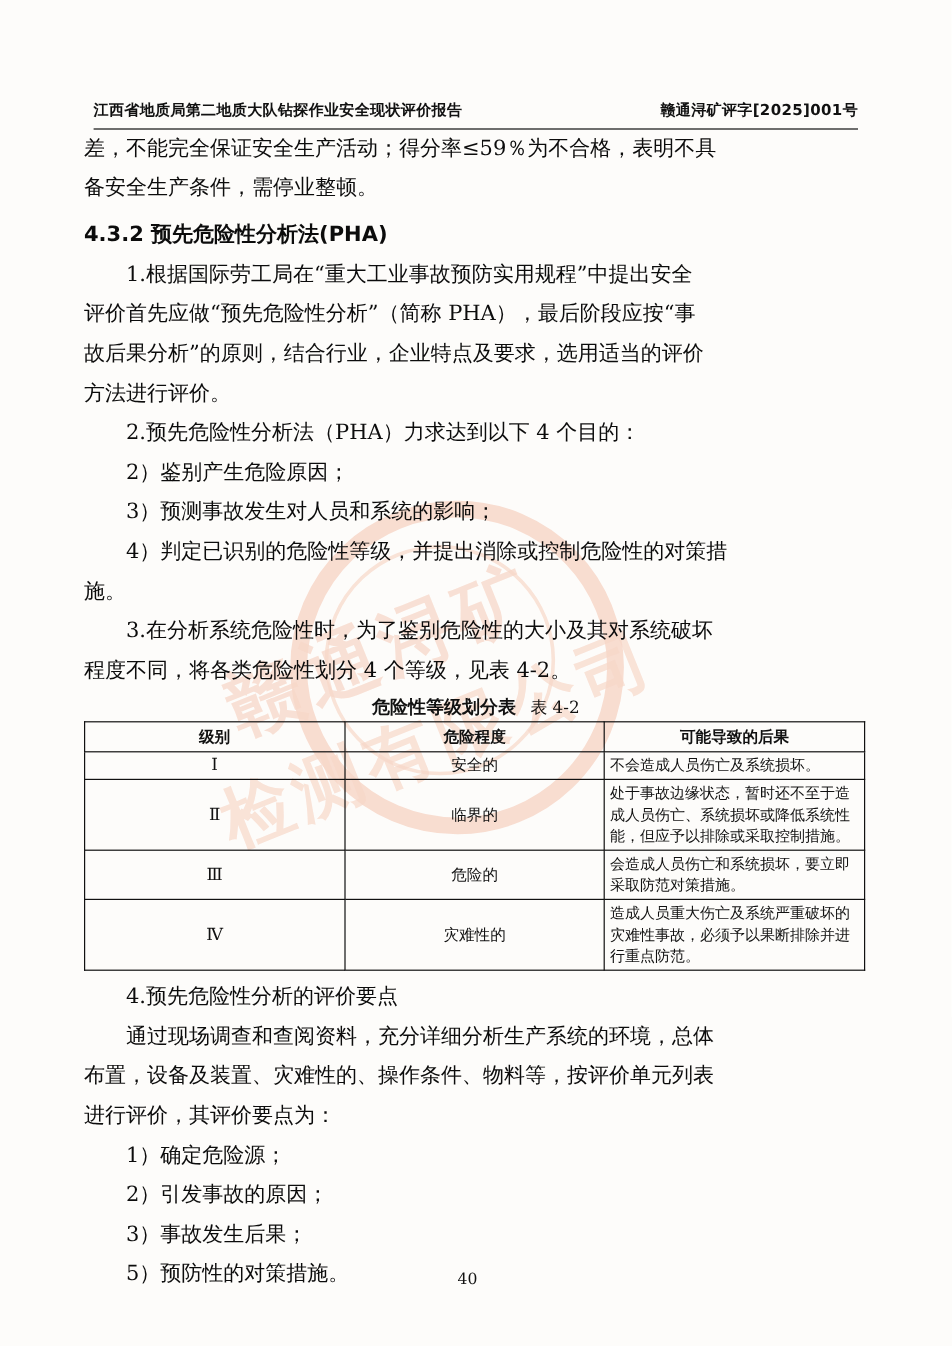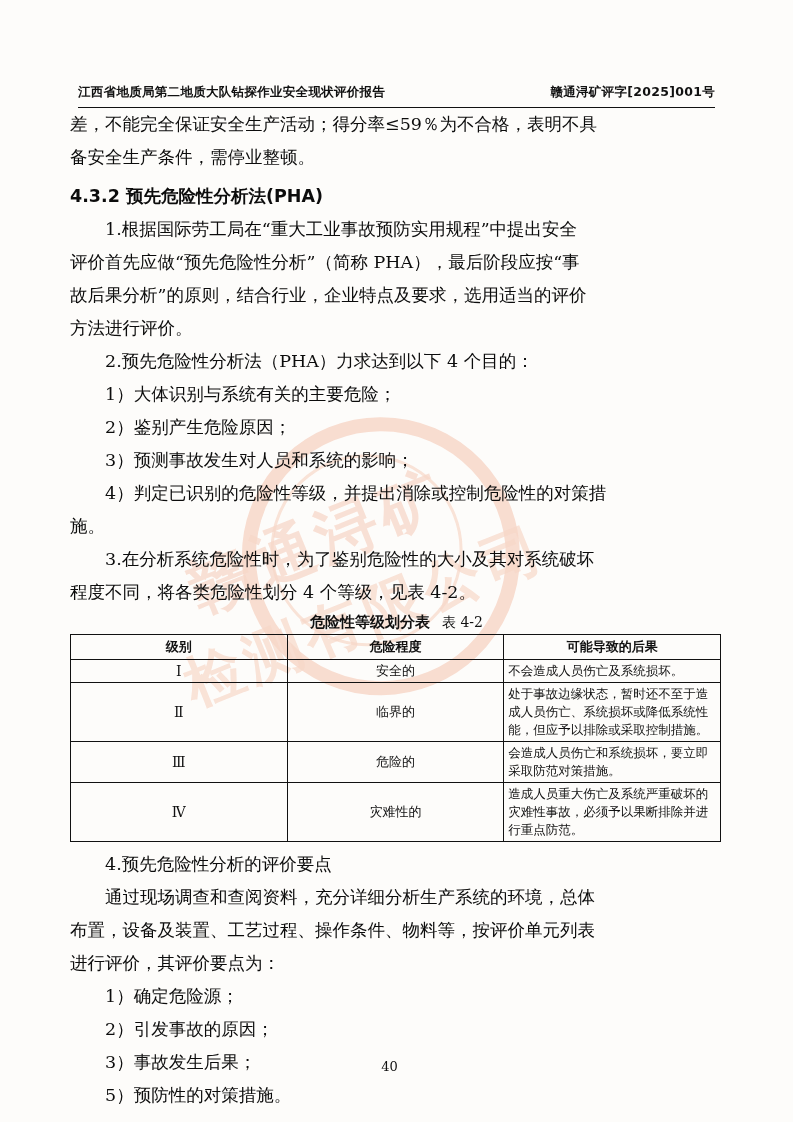--- a/index.html
+++ b/index.html
@@ -228,21 +228,20 @@
 
     <h3 class="sec">4.3.2 预先危险性分析法(PHA)</h3>
 
     <p class="indent2">1.根据国际劳工局在“重大工业事故预防实用规程”中提出安全</p>
     <p class="para">评价首先应做“预先危险性分析”（简称 PHA），最后阶段应按“事</p>
     <p class="para">故后果分析”的原则，结合行业，企业特点及要求，选用适当的评价</p>
     <p class="para">方法进行评价。</p>
 
     <p class="indent2">2.预先危险性分析法（PHA）力求达到以下 4 个目的：</p>
 
-    <p class="list-line">1）大体识别与系统有关的主要危险；</p>
     <p class="list-line">2）鉴别产生危险原因；</p>
     <p class="list-line">3）预测事故发生对人员和系统的影响；</p>
     <p class="list-line">4）判定已识别的危险性等级，并提出消除或控制危险性的对策措</p>
     <p class="para">施。</p>
 
     <p class="indent2">3.在分析系统危险性时，为了鉴别危险性的大小及其对系统破坏</p>
     <p class="para">程度不同，将各类危险性划分 4 个等级，见表 4-2。</p>
   </div>
 
   <div class="table-caption">
@@ -279,21 +278,21 @@
           <td class="degree">灾难性的</td>
           <td class="cons">造成人员重大伤亡及系统严重破坏的灾难性事故，必须予以果断排除并进行重点防范。</td>
         </tr>
       </tbody>
     </table>
   </div>
 
   <div class="body-text" style="padding-top:6px;">
     <p class="indent2">4.预先危险性分析的评价要点</p>
     <p class="indent2">通过现场调查和查阅资料，充分详细分析生产系统的环境，总体</p>
-    <p class="para">布置，设备及装置、工艺过程、操作条件、物料等，按评价单元列表</p>
+    <p class="para">布置，设备及装置、灾难性的、操作条件、物料等，按评价单元列表</p>
     <p class="para">进行评价，其评价要点为：</p>
     <p class="list-line">1）确定危险源；</p>
     <p class="list-line">2）引发事故的原因；</p>
     <p class="list-line">3）事故发生后果；</p>
     <p class="list-line">5）预防性的对策措施。</p>
   </div>
 
   <div class="page-number">40</div>
 </div>
 

